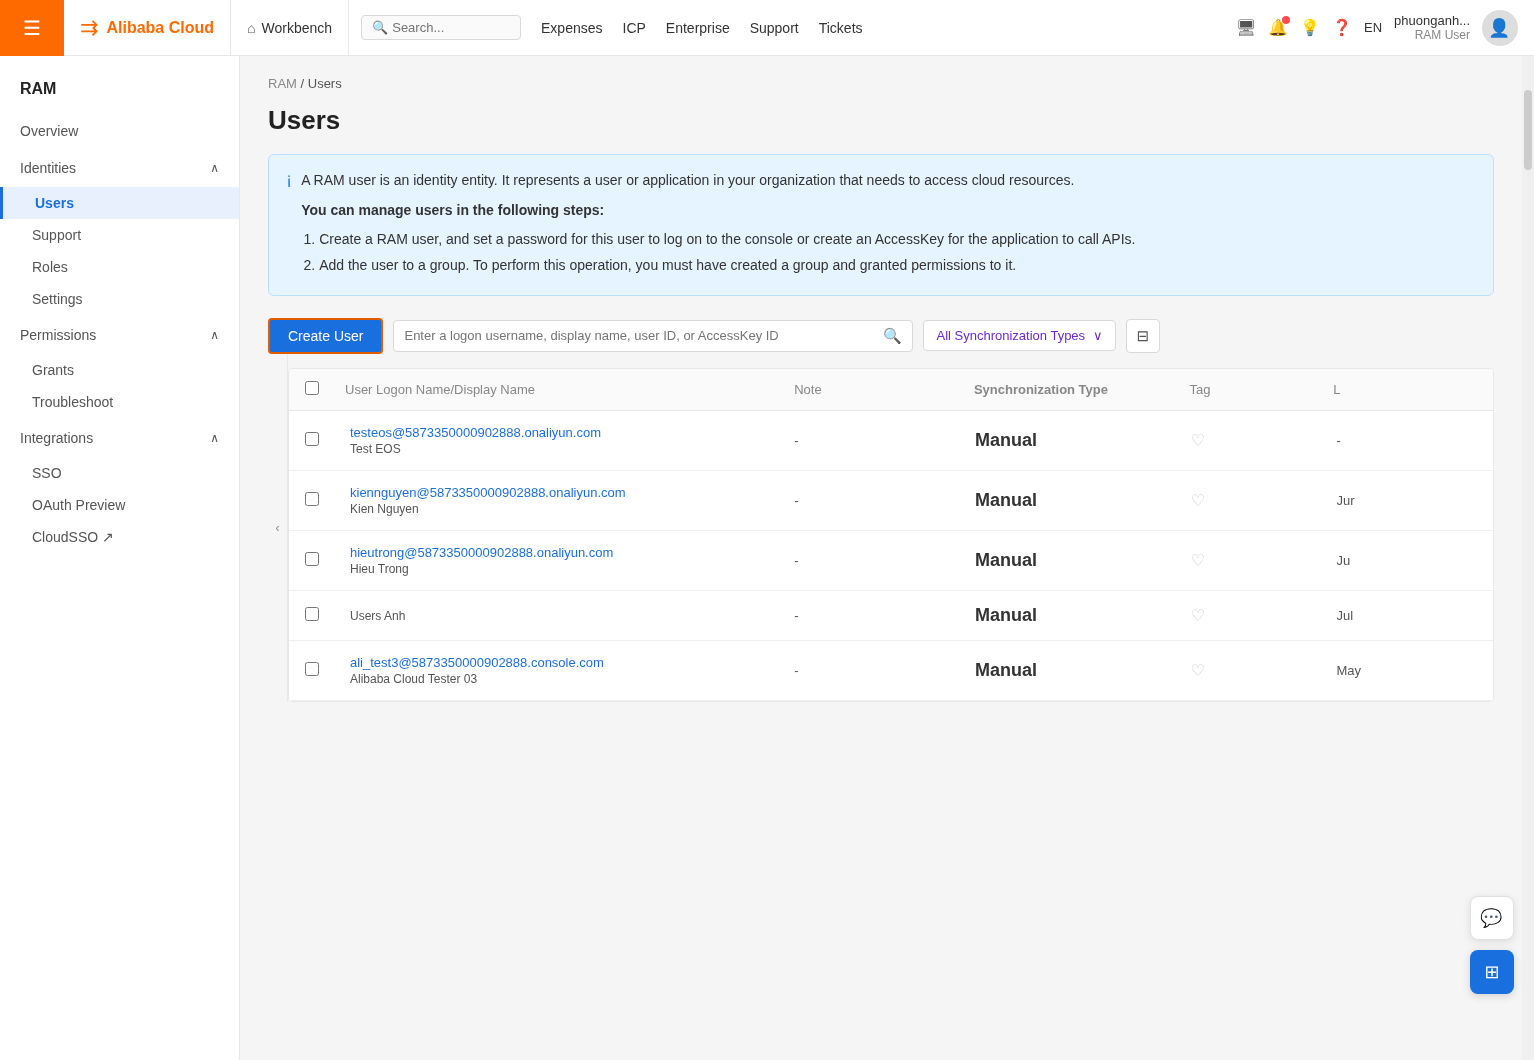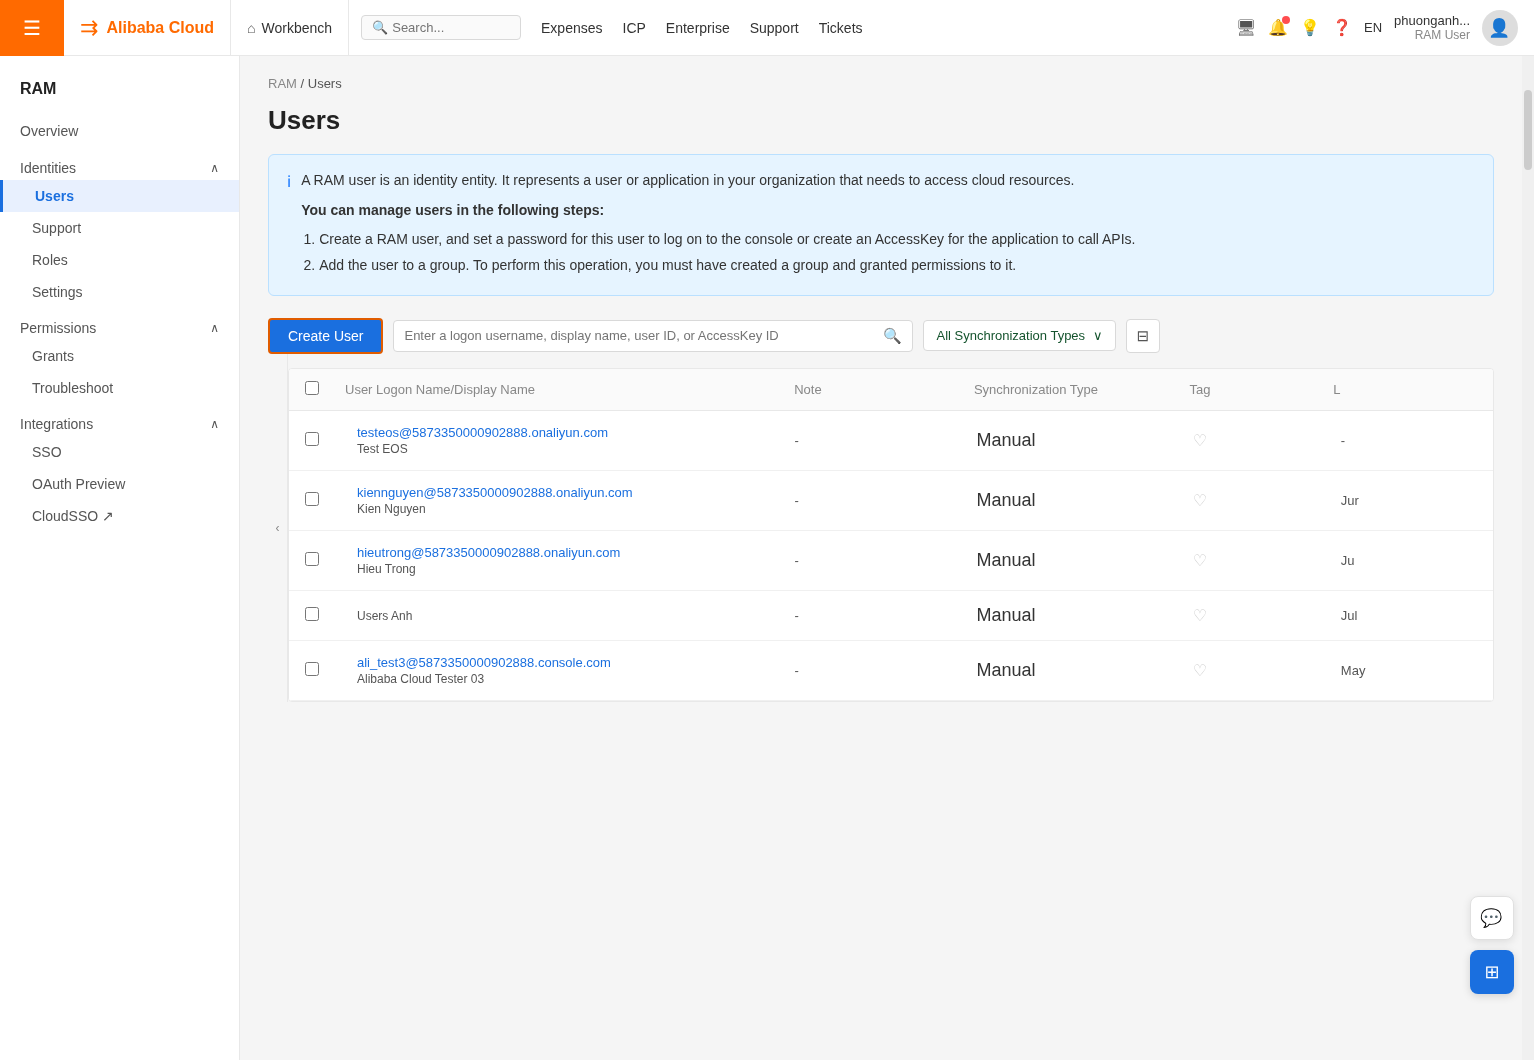--- a/index.html
+++ b/index.html
@@ -63,21 +63,21 @@
     .sidebar {
       width: 240px; background: #fff; border-right: 1px solid #e8e8e8;
       flex-shrink: 0; overflow-y: auto; padding: 16px 0;
     }
     .sidebar-title { font-size: 16px; font-weight: 600; padding: 8px 20px 16px; color: #222; }
     .sidebar-item {
       padding: 9px 20px; cursor: pointer; color: #555; font-size: 14px;
       display: flex; align-items: center; justify-content: space-between;
     }
     .sidebar-section-label {
-      padding: 12px 20px 4px; color: #555; font-size: 14px;
+      padding: 12px 20px 11px; color: #555; font-size: 14px;
       display: flex; align-items: center; justify-content: space-between;
       cursor: pointer;
     }
     .sidebar-sub-item {
       padding: 8px 20px 8px 32px; cursor: pointer; color: #555; font-size: 14px;
     }
     .sidebar-sub-item.active {
       background: #e8f0fe; color: #1a6fdf; font-weight: 600;
       border-left: 3px solid #1a6fdf;
     }
@@ -117,46 +117,46 @@
       background: #fff; padding: 6px 10px; flex: 1; max-width: 520px;
     }
     .search-box input {
       border: none; outline: none; font-size: 13px; color: #aaa; flex: 1;
     }
     .search-box .search-icon { color: #888; font-size: 15px; cursor: pointer; }
     .sync-dropdown {
       display: flex; 
       border: 1px solid #d9d9d9; border-radius: 4px;
       background: #fff; padding: 7px 12px; cursor: pointer; white-space: nowrap;
-      font-size: 13px; color: #14532d; gap: 8px;
+      font-size: 13px; color: #6d28d9; gap: 8px;
     }
     .filter-btn {
       border: 1px solid #d9d9d9; border-radius: 4px;
       background: #fff; padding: 7px 10px; cursor: pointer; font-size: 15px; color: #555;
     }
 
     
     .table-container {
       background: #fff; border: 1px solid #e8e8e8; border-radius: 4px;
       margin-top: 14px; overflow: hidden;
     }
     .table-header-row {
       display: flex; align-items: center; background: #fafafa;
       border-bottom: 1px solid #e8e8e8; padding: 12px 16px; gap: 0;
     }
     .col-checkbox { width: 40px; flex-shrink: 0; }
     .col-name { flex: 2.5; min-width: 280px; font-size: 13px; color: #888; font-weight: 500; }
     .col-note { flex: 1; min-width: 80px; font-size: 13px; color: #888; font-weight: 500; }
-    .col-sync { flex: 1.2; min-width: 120px; font-size: 13px; color: #888; font-weight: 400; }
+    .col-sync { flex: 1.2; min-width: 120px; font-size: 13px; color: #888; font-weight: 700; }
     .col-tag { flex: 0.8; min-width: 60px; font-size: 13px; color: #888; font-weight: 500; }
     .col-last { flex: 0.8; min-width: 50px; font-size: 13px; color: #888; font-weight: 500; }
 
     .table-row {
       display: flex; align-items: center; background: #fff;
-      border-bottom: 1px solid #f0f0f0; padding: 14px 16px; gap: 12px;
+      border-bottom: 1px solid #f0f0f0; padding: 14px 16px; gap: 5px;
     }
     .user-link { color: #1a6fdf; font-size: 13px; text-decoration: none; cursor: pointer; }
     .user-display { font-size: 12px; color: #555; margin-top: 2px; }
     .sync-type { font-size: 18px; color: #333; }
     .note-dash { font-size: 13px; color: #555; }
     .last-dash { font-size: 13px; color: #555; }
     .tag-icon { color: #ccc; font-size: 16px; }
     .date-text { font-size: 13px; color: #555; }
     input[type=checkbox] { width: 14px; height: 14px; }
 

